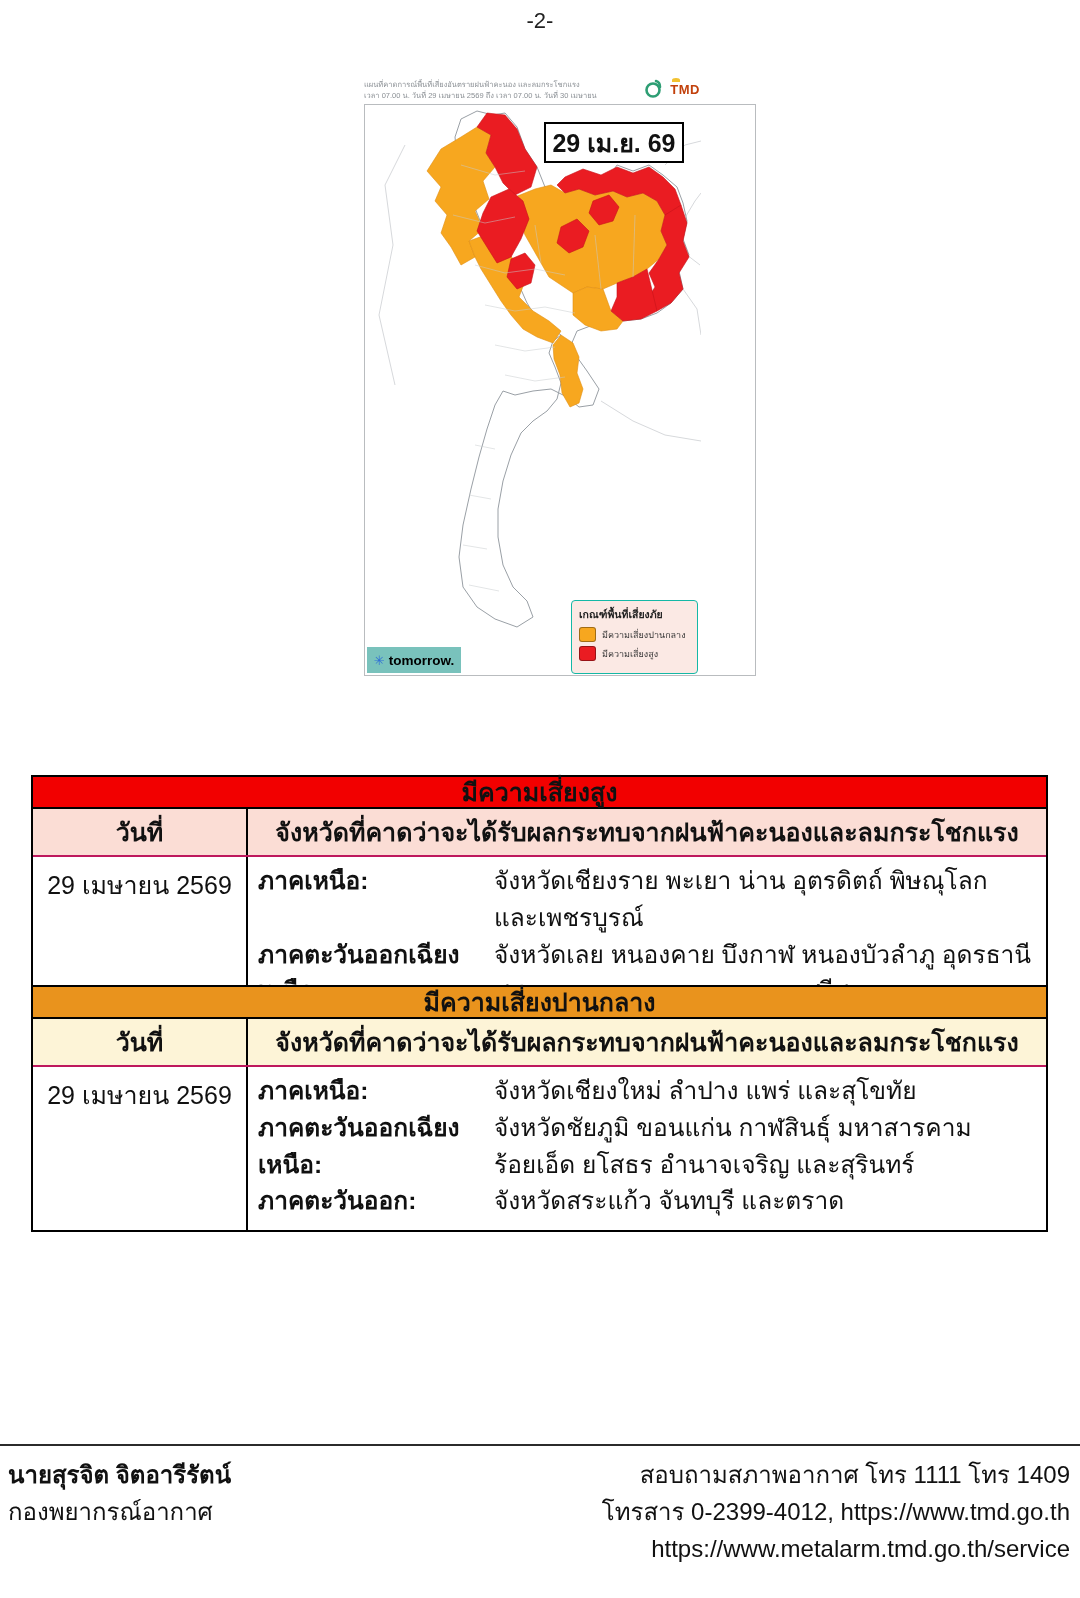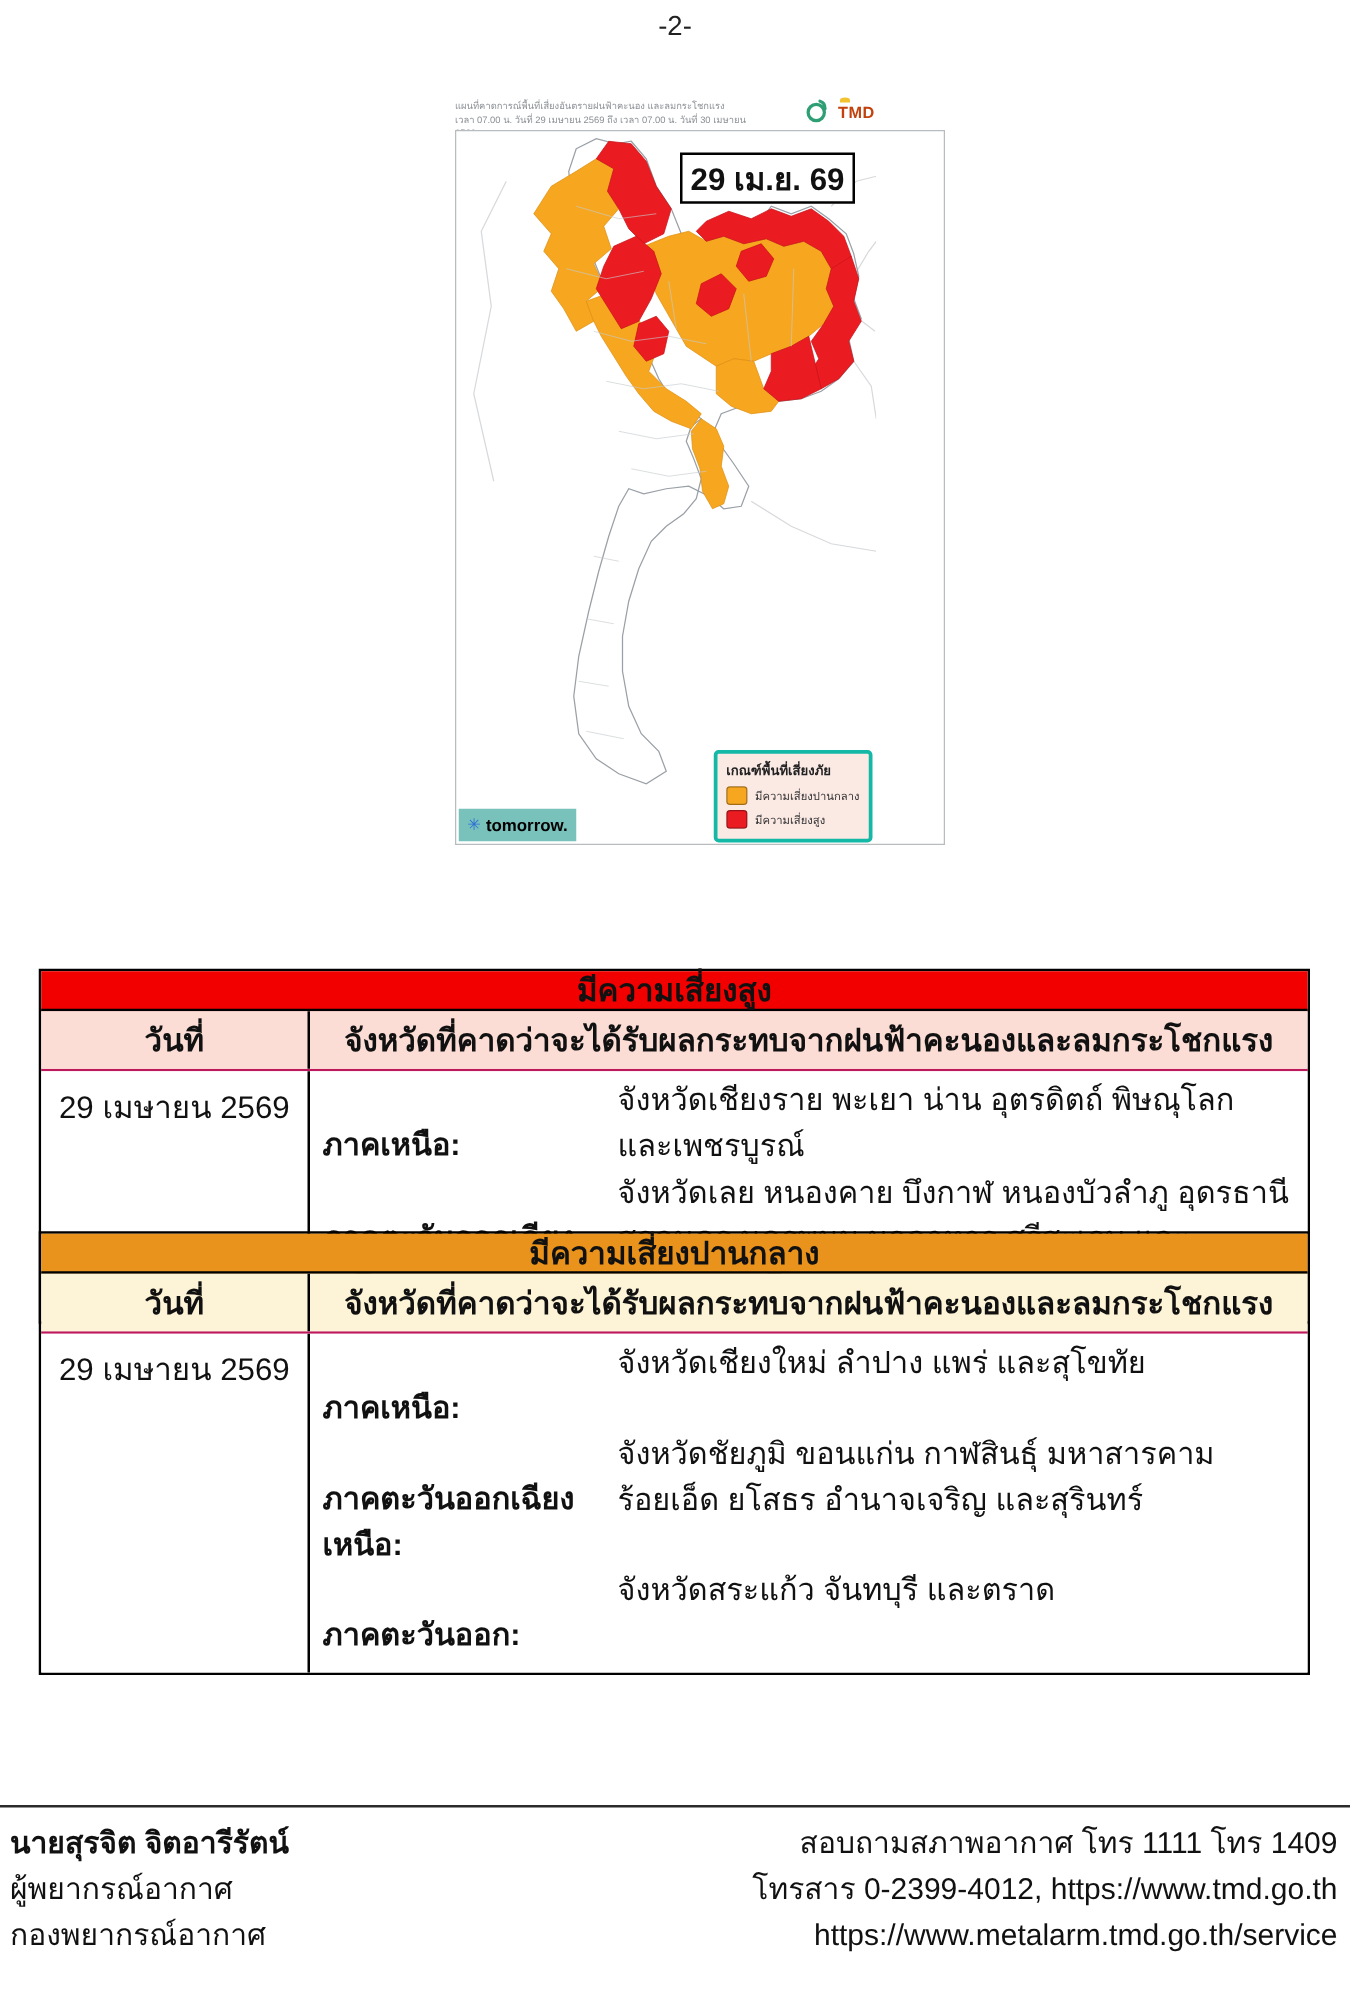--- a/index.html
+++ b/index.html
@@ -18,21 +18,21 @@
   .dga-swirl { width:22px; height:22px; }
   .tmd-word { font-size:13px; font-weight:bold; color:#c2410c; letter-spacing:0.5px; position:relative; }
   .tmd-word::before { content:""; position:absolute; left:2px; top:-4px; width:8px; height:4px;
     border-radius:50% 50% 0 0; background:#f2c230; }
   .map-box { position:relative; width:392px; height:572px; border:1px solid #b9bcbf; background:#fff; overflow:hidden; }
   .map-box svg { position:absolute; left:0; top:0; }
   .date-badge { position:absolute; left:179px; top:17px; width:140px; height:41px;
     background:#fff; border:2px solid #000; display:flex; align-items:center; justify-content:center;
     font-size:25px; font-weight:600; }
   .map-legend { position:absolute; left:206px; top:495px; width:127px; height:74px;
-    background:#fbe9e4; border:3px solid #14b8a6; border-radius:4px; padding:5px 7px; }
+    background:#fbe9e4; border:1px solid #14b8a6; border-radius:4px; padding:5px 7px; }
   .map-legend .lg-title { font-size:10.5px; font-weight:bold; color:#222; margin-bottom:3px; }
   .lg-item { display:flex; align-items:center; gap:6px; margin-top:4px; }
   .lg-swatch { width:17px; height:15px; border-radius:3px; border:1px solid rgba(0,0,0,.35); }
   .lg-label { font-size:9px; color:#333; }
   .tomorrow-badge { position:absolute; left:2px; bottom:2px; width:94px; height:26px;
     background:#79c2bc; display:flex; align-items:center; justify-content:center; gap:4px; }
   .tomorrow-badge .star { color:#2f6fd6; font-size:13px; }
   .tomorrow-badge .tword { color:#000000; font-weight:bold; font-size:13.5px; }
 
   
@@ -49,21 +49,21 @@
   .subhead .c2 { flex:1; }
   .subhead.pink > div { background:#fbddd5; }
   .subhead.cream > div { background:#fdf4d7; }
   .tbody { display:flex; background:#fff; }
   .tbody .c1 { width:215px; border-right:2px solid #000; text-align:center;
     padding-top:8px; font-size:25px; }
   .tbody .c2 { flex:1; padding:6px 8px 10px 10px; }
   #table-high .tbody { min-height:104px; }
   #table-moderate .tbody { min-height:152px; }
   .region-row { display:flex; font-size:24.5px; line-height:1.5; }
-  .rlabel { flex:0 0 236px; font-weight:bold;margin-top:36px; }
+  .rlabel { flex:0 0 236px; font-weight:bold; }
   .rtext { flex:1; }
 
   
   #footer-rule { position:absolute; left:0; top:1444px; width:1080px; height:0; border-top:2px solid #2b2b2b; }
   .footer-left { position:absolute; left:8px; top:1456px; font-size:24px; line-height:1.55; }
   .footer-left .fl0 { font-weight:bold; }
   .footer-right { position:absolute; right:10px; top:1456px; text-align:right; font-size:24px; line-height:1.55; }
 </style>
 </head>
 <body>
@@ -192,20 +192,19 @@
         <span class="rlabel">ภาคตะวันออก:</span>
         <span class="rtext">จังหวัดสระแก้ว จันทบุรี และตราด</span>
       </div>
     </div>
   </div>
 </div>
 
 <div id="footer-rule"></div>
 <div class="footer-left">
   <div class="fl0">นายสุรจิต จิตอารีรัตน์</div>
-  <div>ผู้พยากรณ์อากาศ</div>
   <div>กองพยากรณ์อากาศ</div>
 </div>
 <div class="footer-right">
   <div>สอบถามสภาพอากาศ โทร 1111 โทร 1409</div>
   <div>โทรสาร 0-2399-4012, https://www.tmd.go.th</div>
   <div>https://www.metalarm.tmd.go.th/service</div>
 </div>
 
 </body></html>

